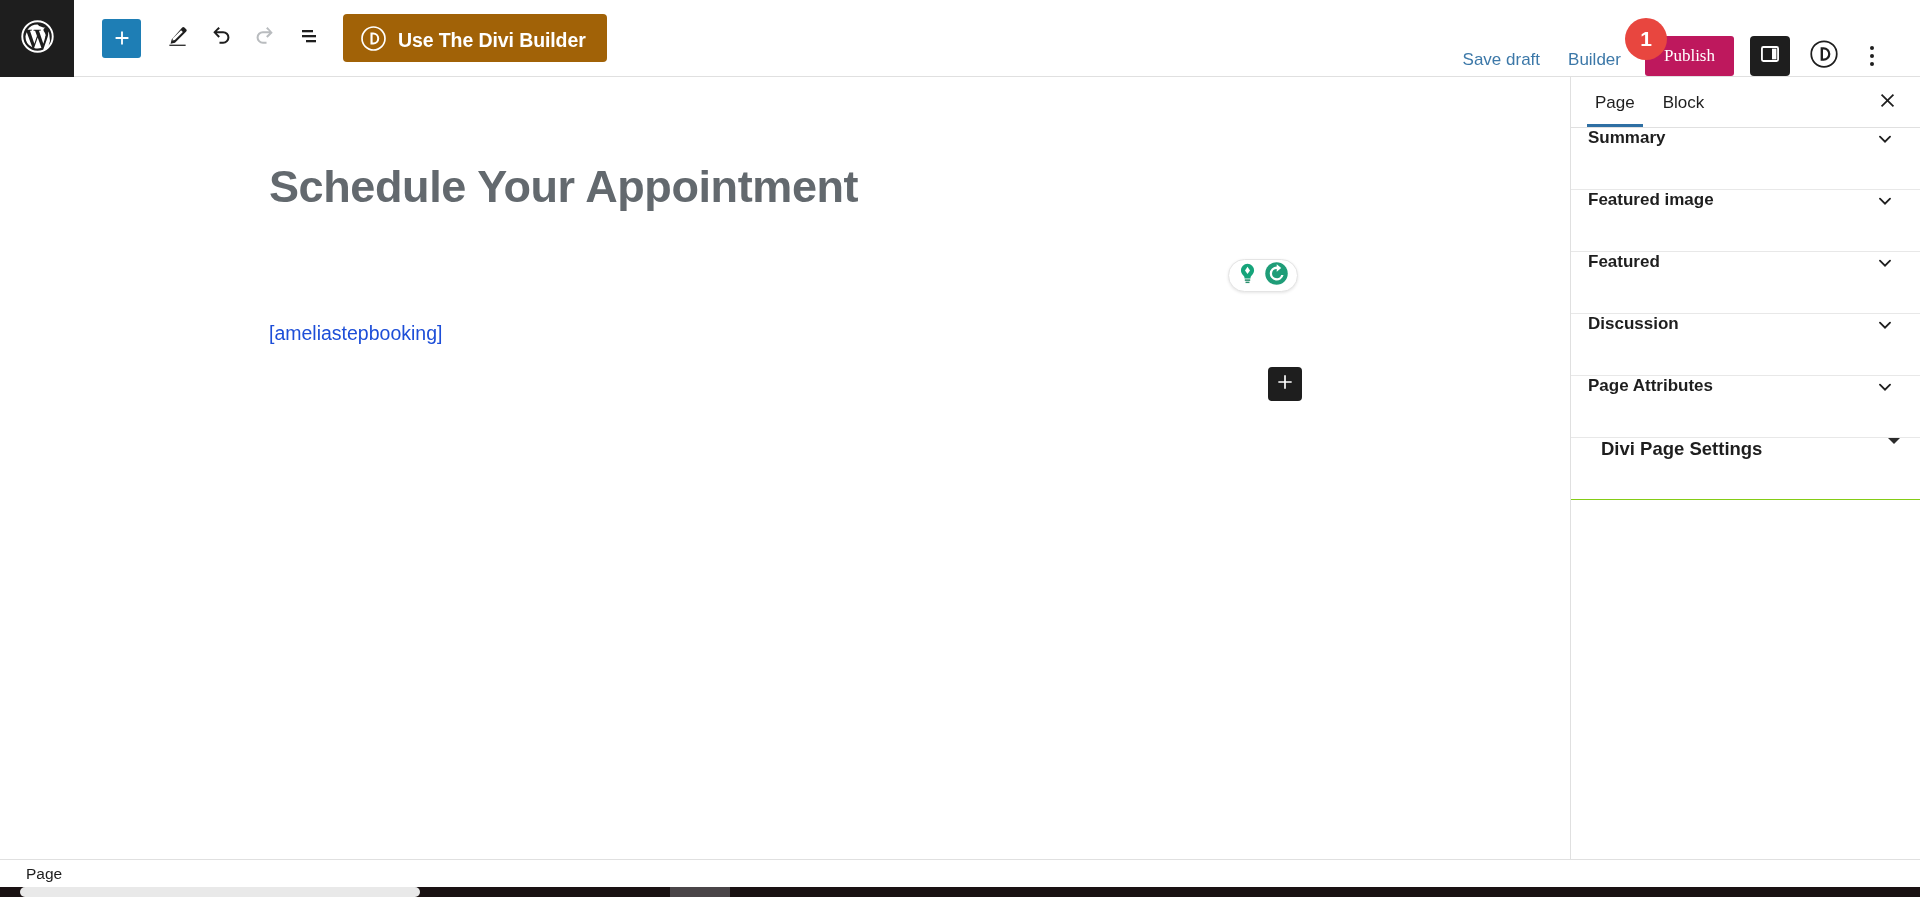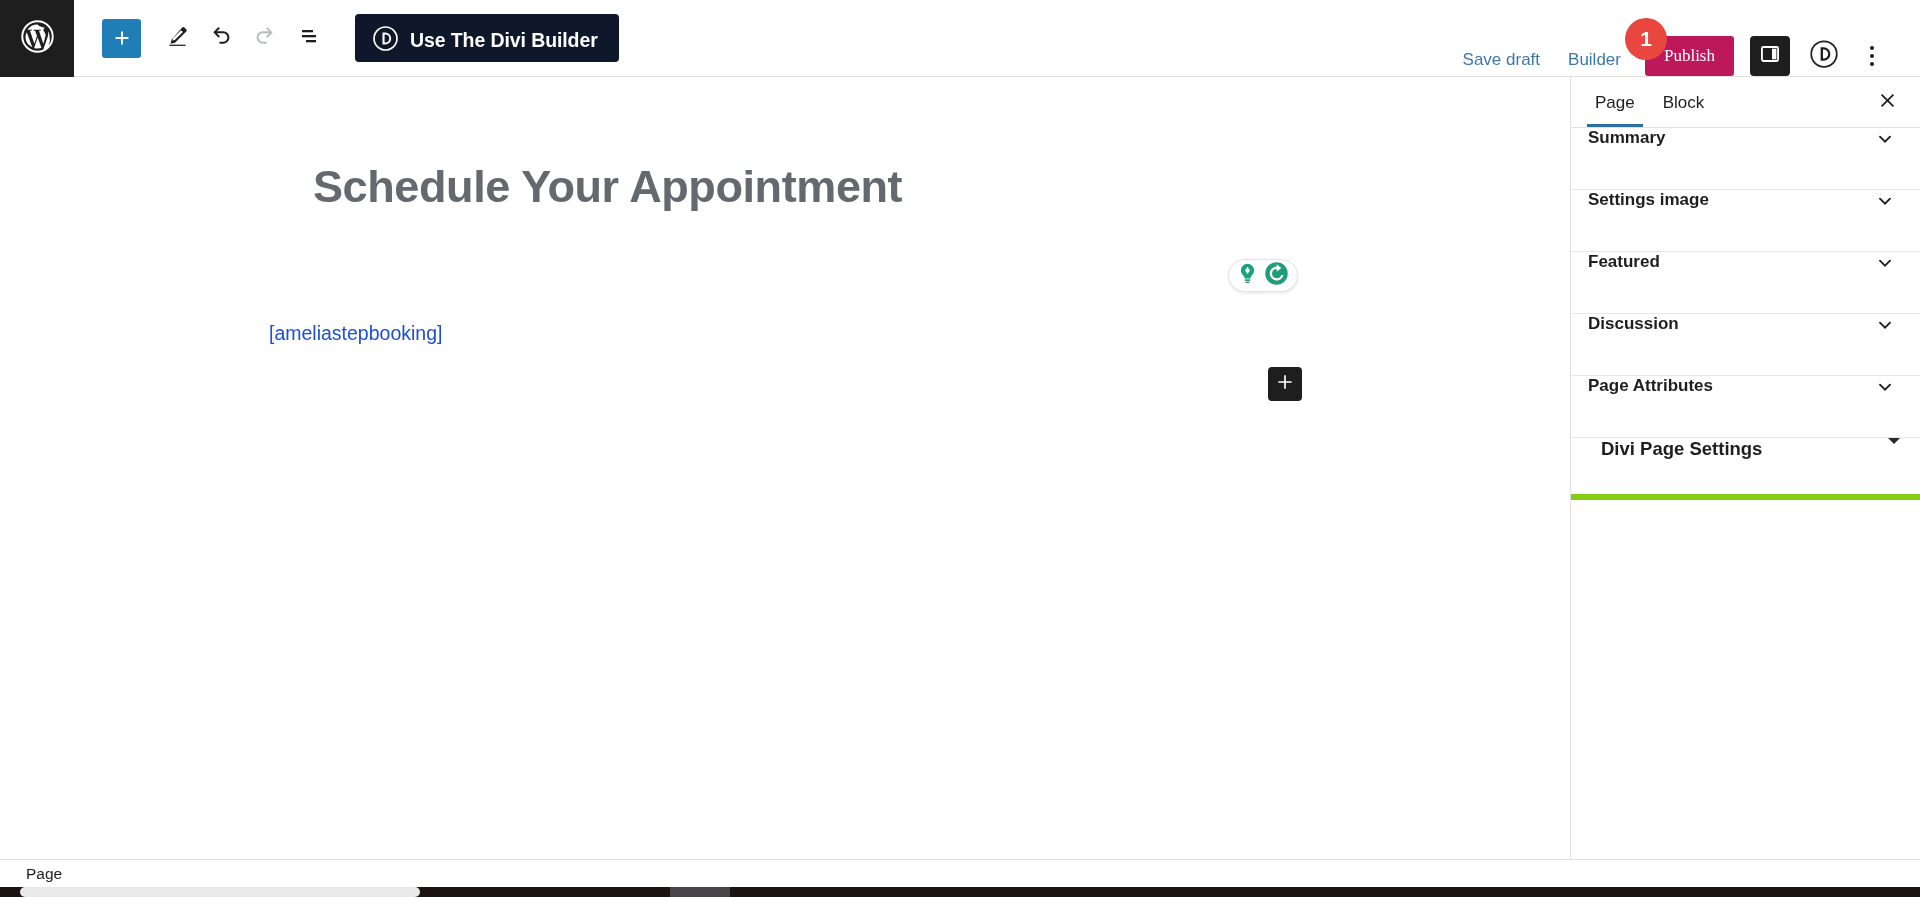--- a/index.html
+++ b/index.html
@@ -67,23 +67,23 @@
     background: #1e7eb5;
     border-radius: 3px;
     display: flex;
     align-items: center;
     justify-content: center;
     cursor: pointer;
     margin-right: 14px;
   }
 
   .divi-builder-btn {
-    margin-left: 24px;
+    margin-left: 12px;
     height: 48px;
-    background: #0f172a;
+    background: #a16207;
     border-radius: 4px;
     display: flex;
     align-items: center;
     gap: 11px;
     padding: 5px 21px 0 17px;
     cursor: pointer;
     border: none;
   }
   .divi-builder-btn .label {
     color: #ffffff;
@@ -204,21 +204,20 @@
   .post-title {
     position: absolute;
     left: 269px;
     top: 84px;
     font-size: 45px;
     font-weight: bold;
     color: #63696e;
     letter-spacing: -0.4px;
     white-space: nowrap;
     font-family: "Liberation Sans", sans-serif;
-    margin-left: 44px;
   }
 
   .shortcode-para {
     position: absolute;
     left: 269px;
     top: 245px;
     font-size: 19.5px;
     color: #1d4ed8;
     white-space: nowrap;
   }
@@ -316,21 +315,21 @@
   .panel-row .panel-label {
     font-size: 17px;
     font-weight: bold;
     color: #1e1e1e;
     white-space: nowrap;
   }
 
   .panel-row.divi-row {
     padding-left: 30px;
     padding-right: 20px;
-    border-bottom: 6px solid #84cc16;
+    border-bottom: 1px solid #84cc16;
   }
   .panel-row.divi-row .panel-label {
     font-size: 18.5px;
   }
 
   .caret-tri {
     width: 0; height: 0;
     border-left: 6px solid transparent;
     border-right: 6px solid transparent;
     border-top: 6px solid #2b2b2b;
@@ -532,21 +531,21 @@
     <div class="panel-row">
       <span class="panel-label">Summary</span>
       <span>
         <svg width="22" height="22" viewBox="0 0 24 24">
             <path fill="none" stroke="#1e1e1e" stroke-width="2" stroke-linecap="round" d="M6.5 9.5L12 15l5.5-5.5"></path>
           </svg>
       </span>
     </div>
 
     <div class="panel-row">
-      <span class="panel-label">Settings image</span>
+      <span class="panel-label">Featured image</span>
       <span>
         <svg width="22" height="22" viewBox="0 0 24 24">
             <path fill="none" stroke="#1e1e1e" stroke-width="2" stroke-linecap="round" d="M6.5 9.5L12 15l5.5-5.5"></path>
           </svg>
       </span>
     </div>
 
     <div class="panel-row">
       <span class="panel-label">Featured</span>
       <span>

